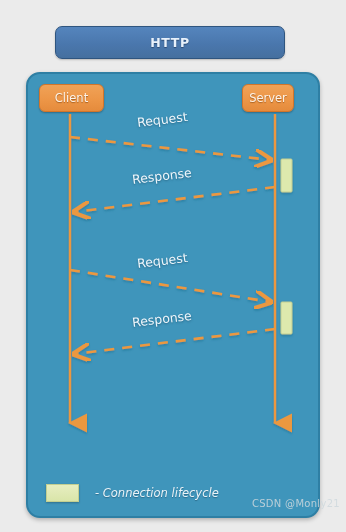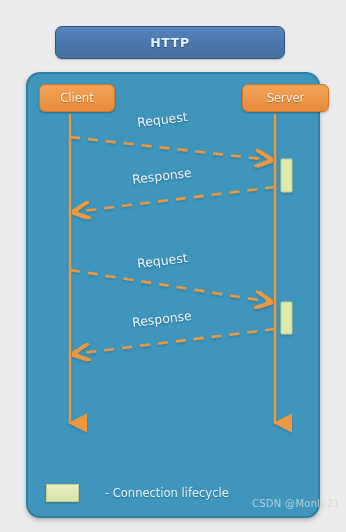--- a/index.html
+++ b/index.html
@@ -80,22 +80,22 @@
     box-shadow: 0 1px 2px rgba(0,0,0,0.28);
     display: flex;
     align-items: center;
     justify-content: center;
   }
   .actor-label {
     color: #fdf3e8;
     font-size: 11.5px;
     text-shadow: 0 1px 1px rgba(120,60,10,0.6);
   }
-  #actor-client { left: 39px; top: 84px; width: 76px; }
-  #actor-server { left: 242px; top: 84px; width: 87px; }
+  #actor-client { left: 39px; top: 84px; width: 65px; }
+  #actor-server { left: 242px; top: 84px; width: 52px; }
 
   
   .msg-label {
     position: absolute;
     color: #eef6fb;
     font-size: 12.5px;
     white-space: nowrap;
     text-shadow: 0 1px 2px rgba(25,70,95,0.55);
     transform-origin: left bottom;
   }
@@ -109,24 +109,25 @@
     align-items: center;
   }
   .legend-swatch {
     width: 31px;
     height: 16px;
     background: linear-gradient(180deg, #e7eec0 0%, #d9e5a9 100%);
     border: 1px solid #c3cf91;
     box-shadow: 0 1px 2px rgba(0,0,0,0.25);
   }
   .legend-text {
-    margin-left: 26px;
+    margin-left: 16px;
     color: #e9f3f8;
     font-size: 11.5px;
     text-shadow: 0 1px 1px rgba(25,70,95,0.5);
+    font-style: italic;
   }
 
   
   .watermark {
     position: absolute;
     right: 6px;
     top: 498px;
     color: #cfd9de;
     opacity: 0.85;
     font-size: 10px;

